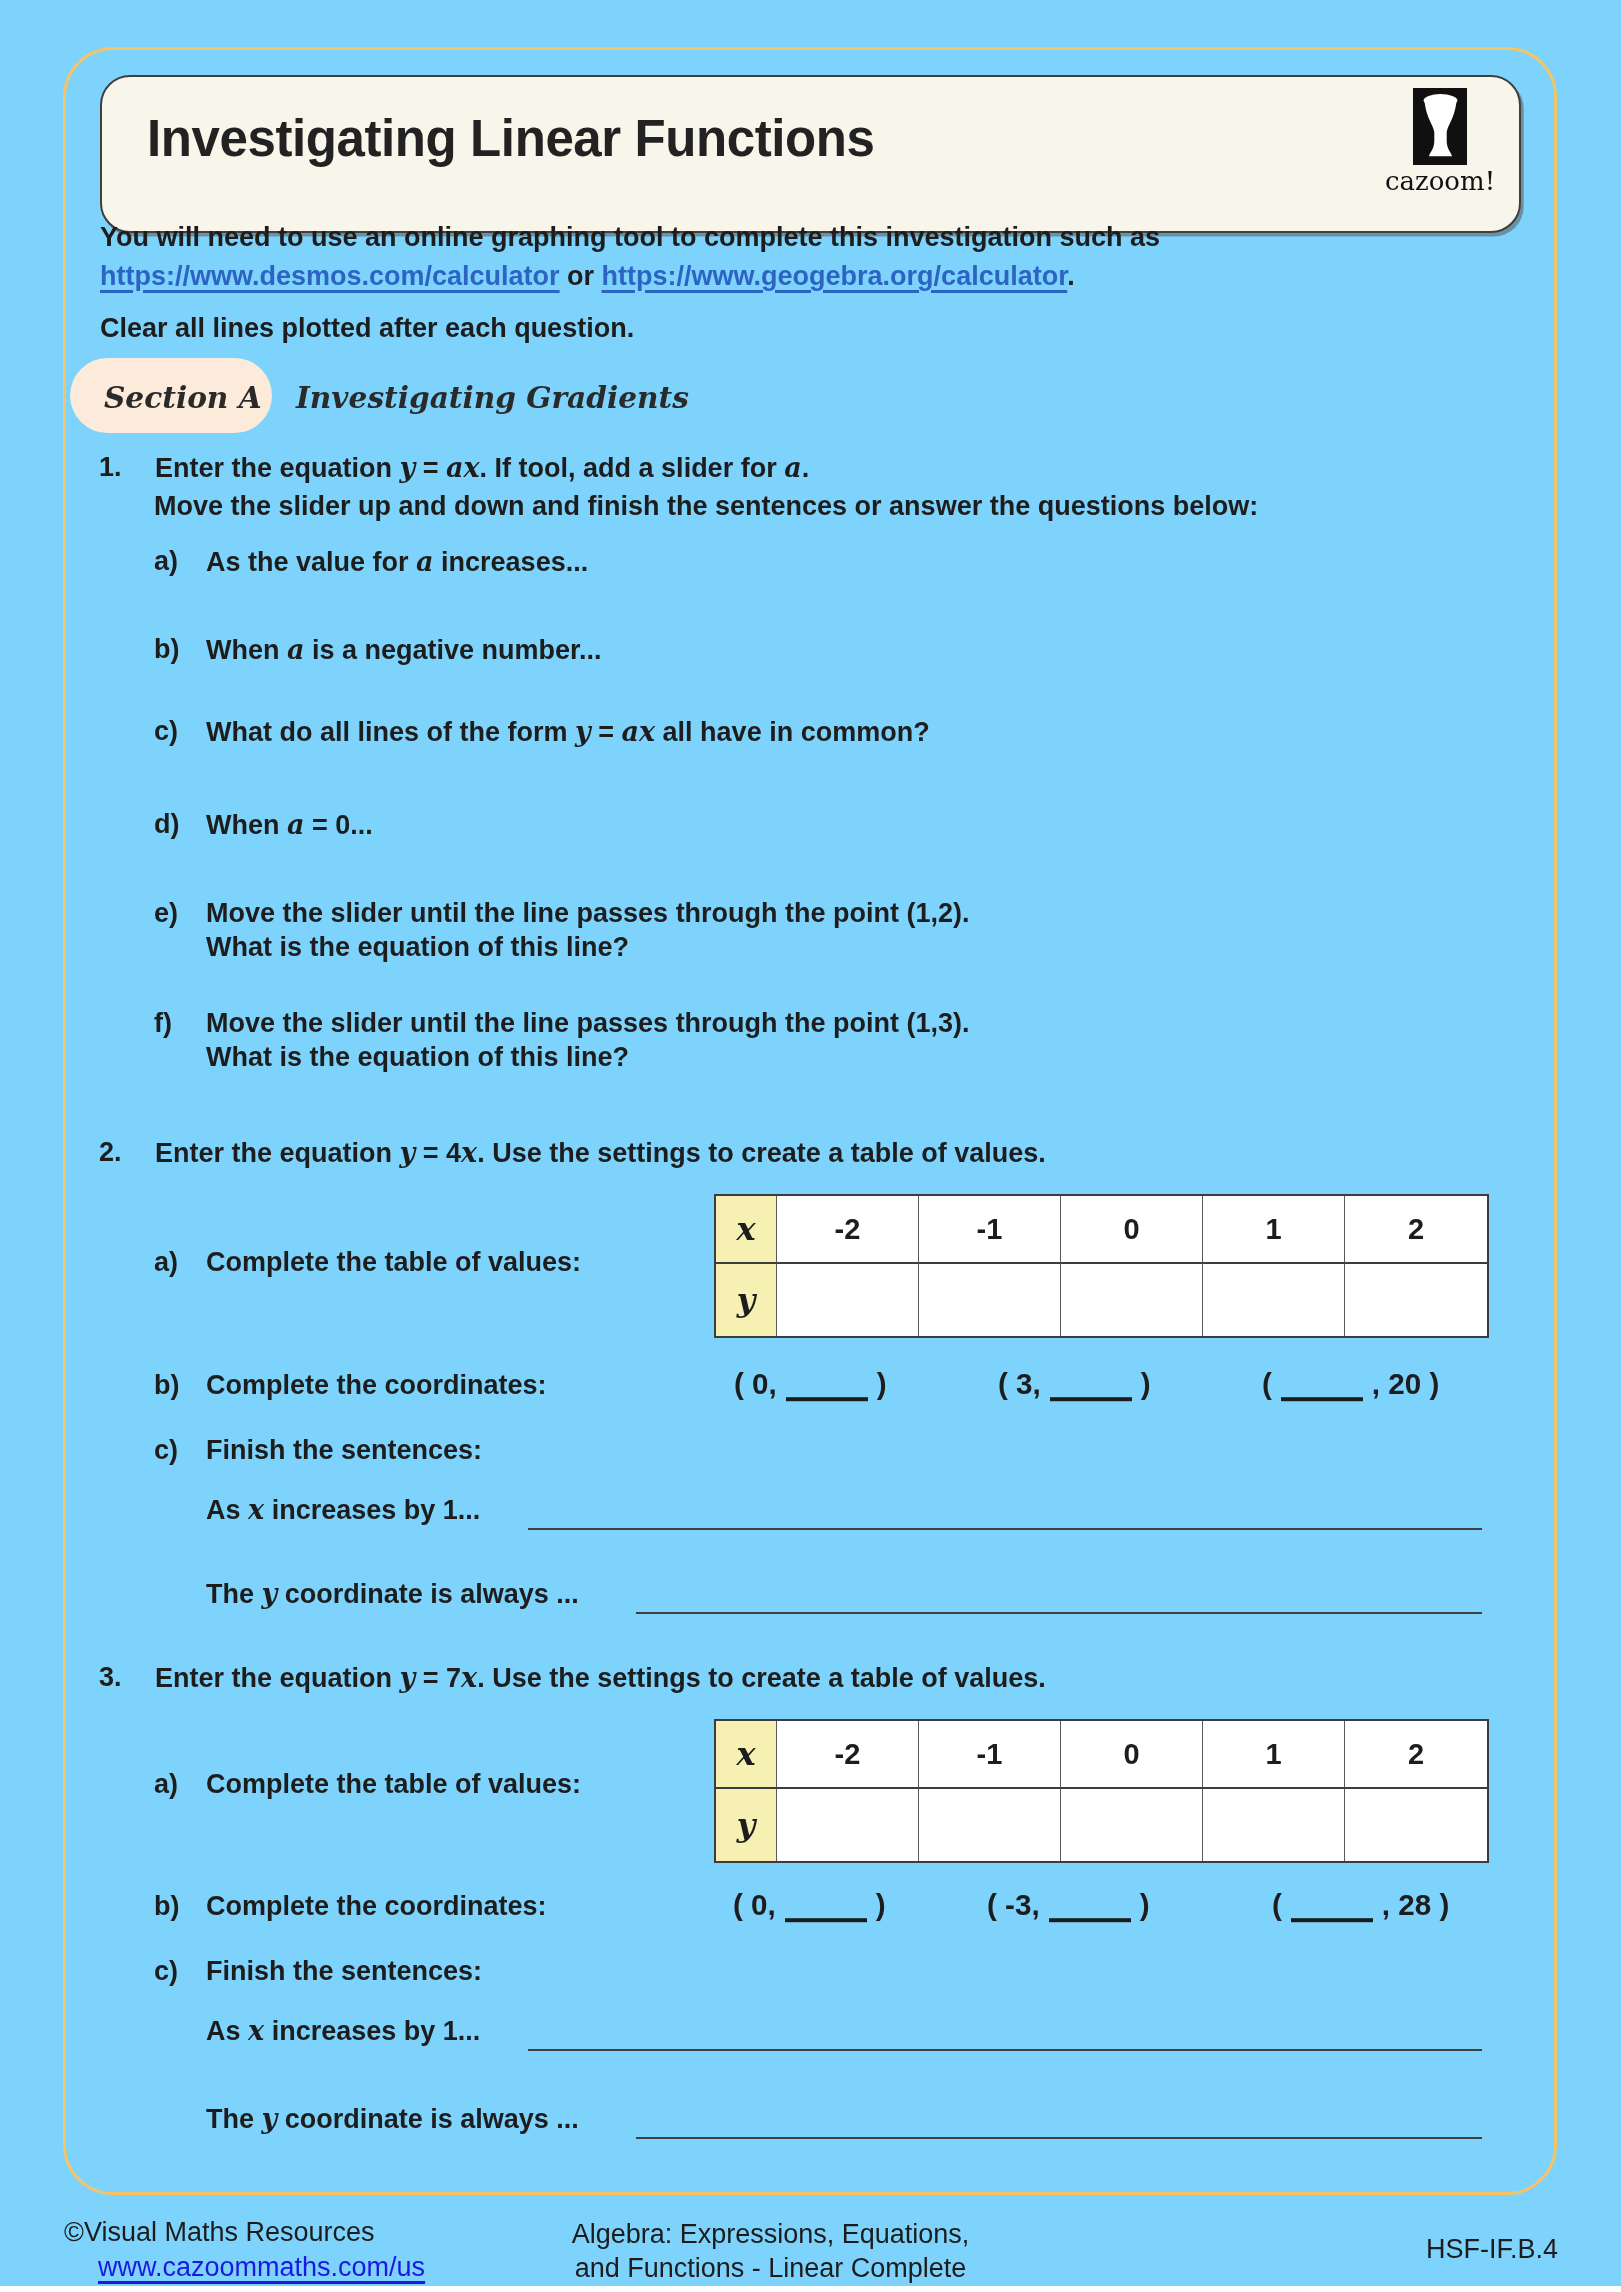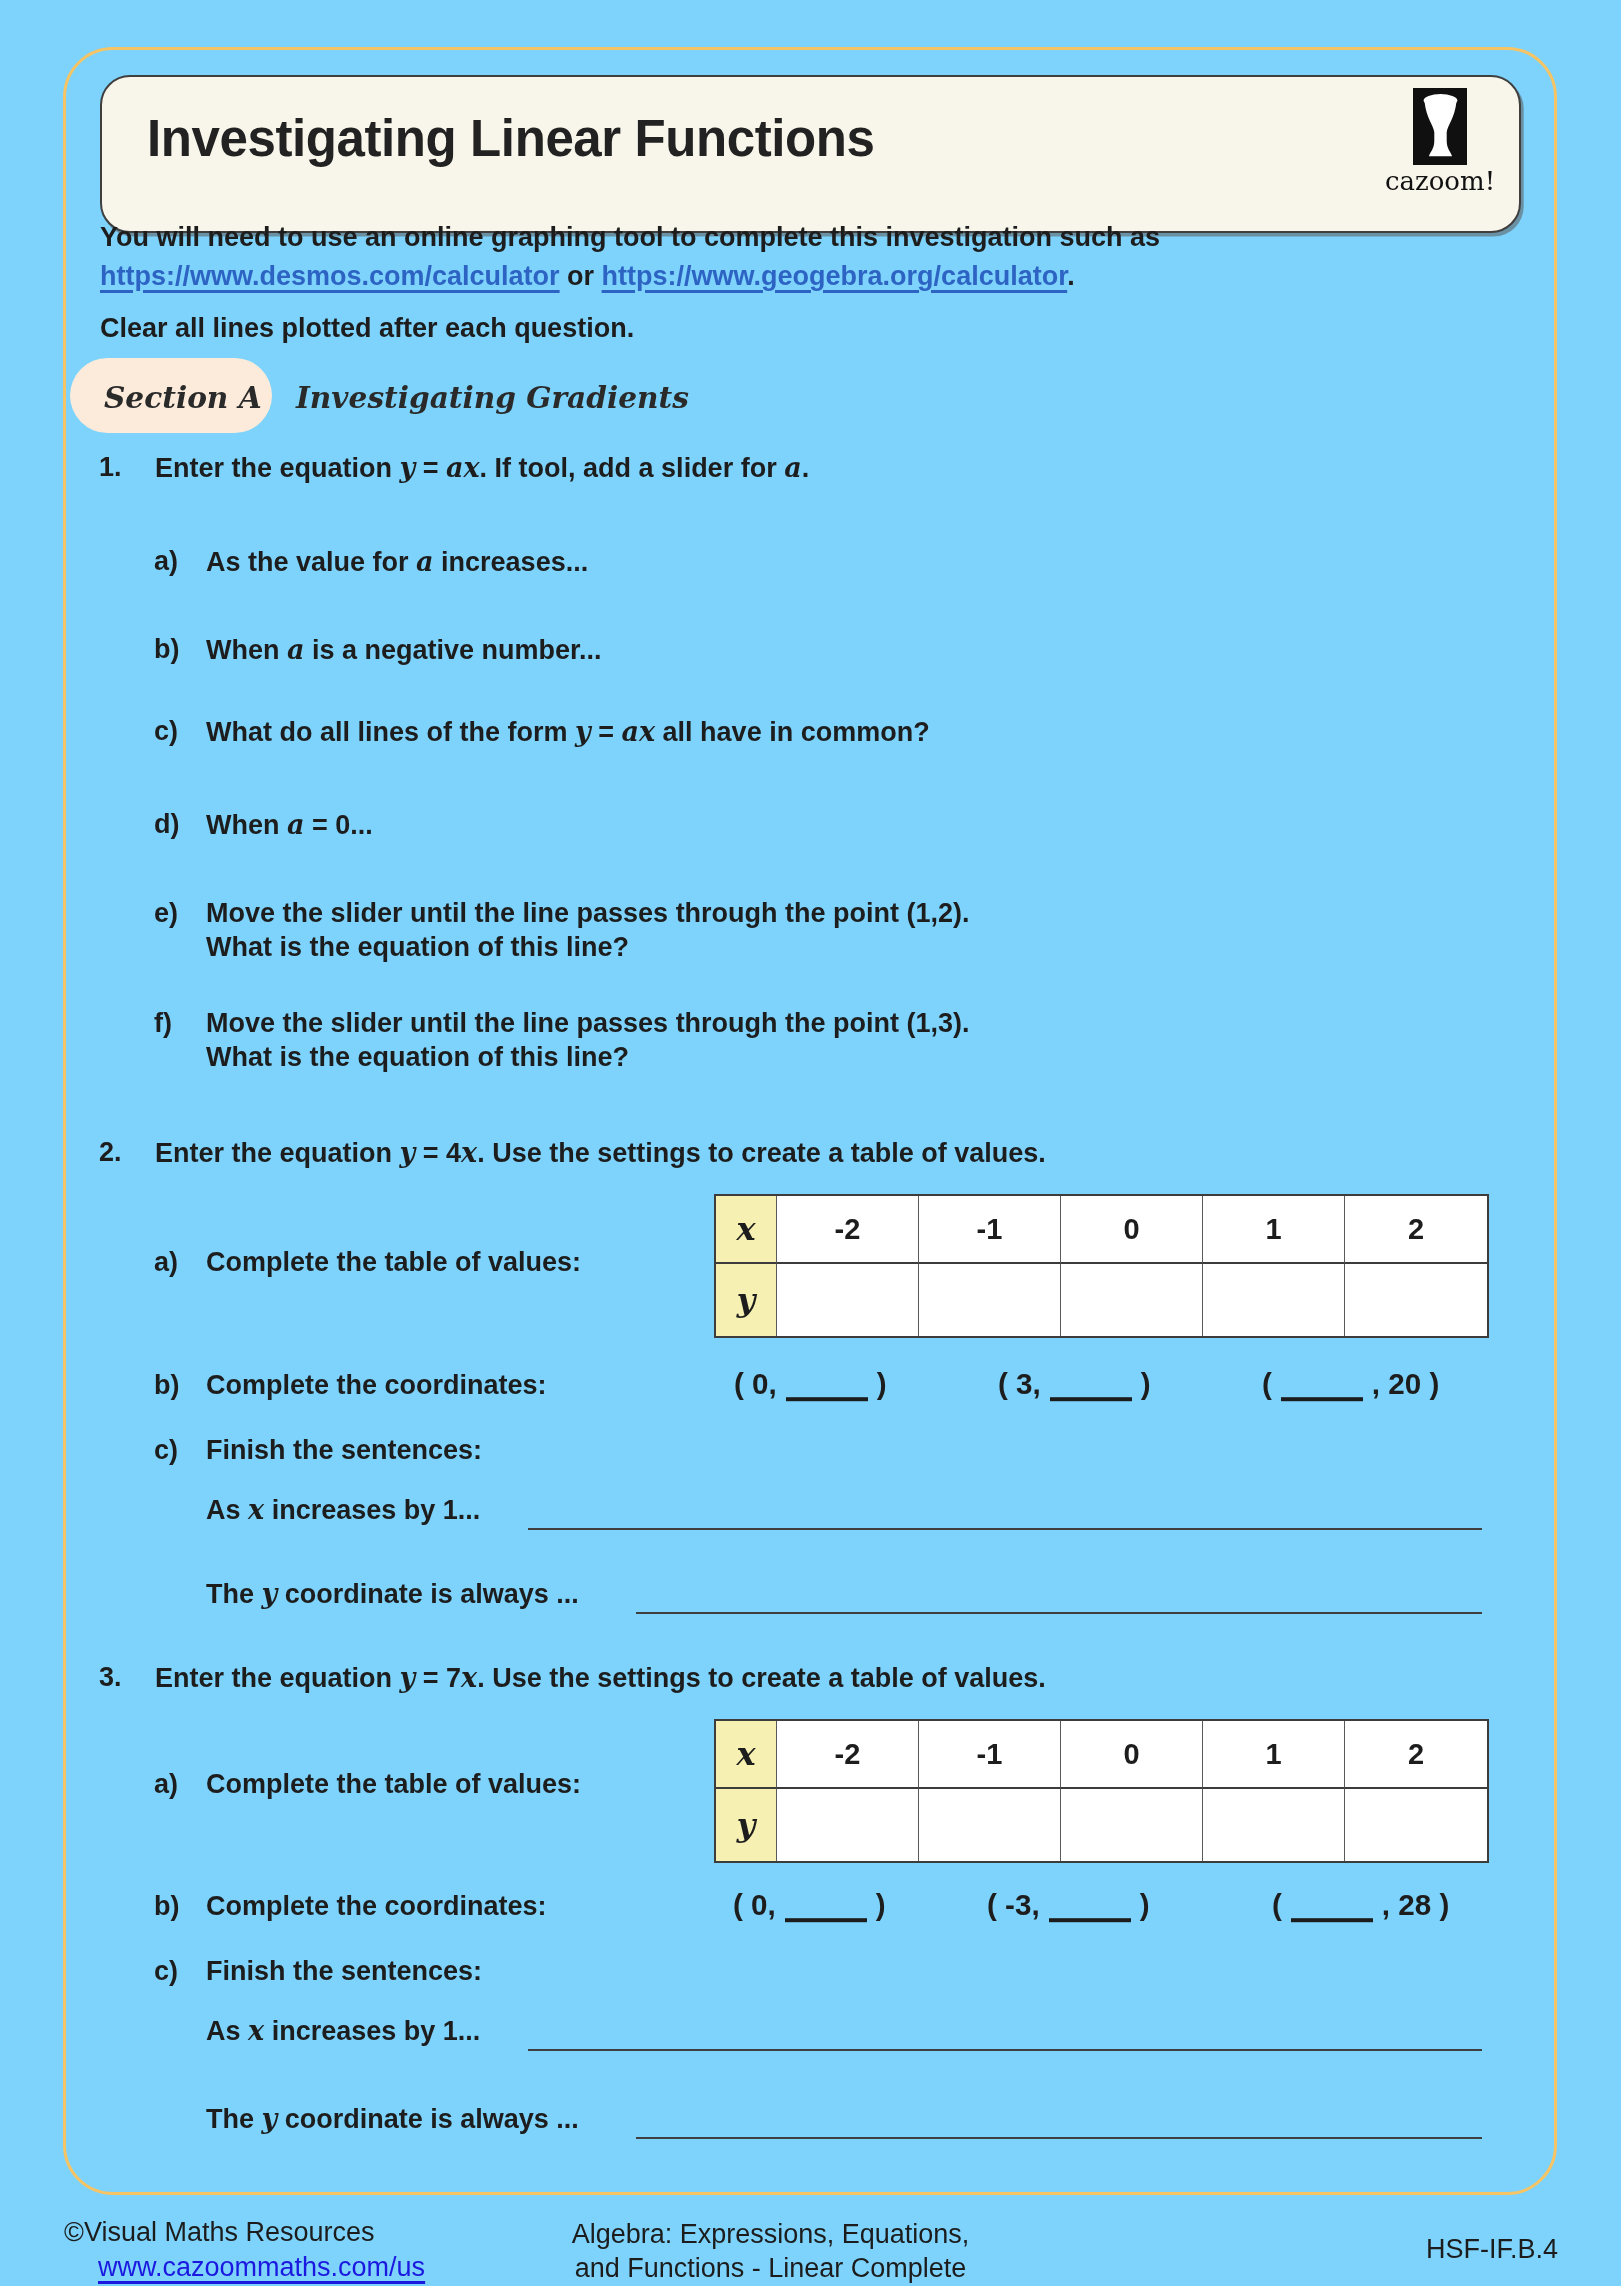--- a/index.html
+++ b/index.html
@@ -78,20 +78,21 @@
   </div>
 
   <div class="banner"></div>
   <div class="abs sec" style="left:104px;top:380px;">Section A</div>
   <div class="abs sec" style="left:296px;top:380px;">Investigating Gradients</div>
 
   <div class="q" style="left:99px;top:452px;">
     <span class="qnum">1.</span>
     <span><span>Enter the equation </span><span class="m">y</span><span> = </span><span class="m">ax</span><span>. If tool, add a slider for </span><span class="m">a</span><span>.</span></span>
   </div>
+  <div class="abs" style="left:154px;top:491px;">Move the slider up and down and finish the sentences or answer the questions below:</div>
 
   <div class="part" style="left:154px;top:546px;">
     <span class="plabel">a)</span>
     <span><span>As the value for </span><span class="m">a</span><span> increases...</span></span>
   </div>
 
   <div class="part" style="left:154px;top:634px;">
     <span class="plabel">b)</span>
     <span><span>When </span><span class="m">a</span><span> is a negative number...</span></span>
   </div>

